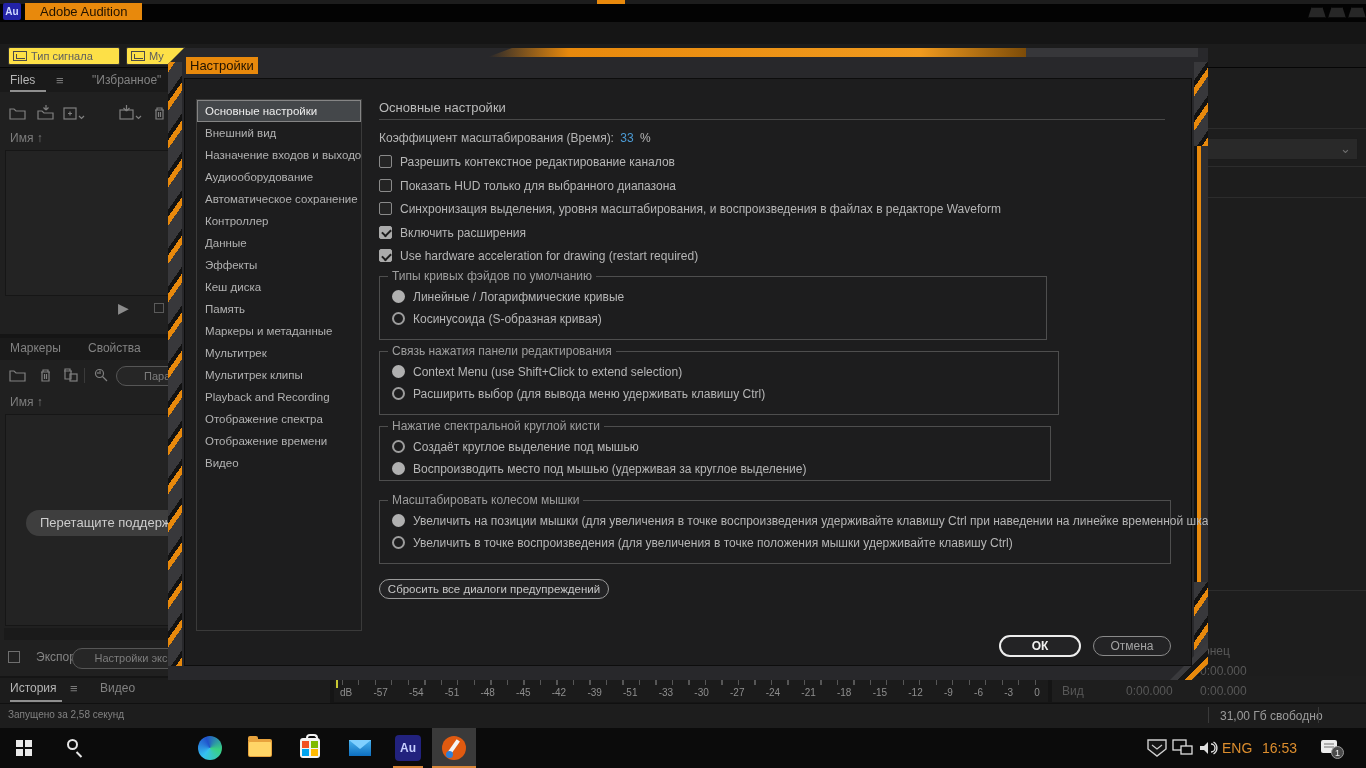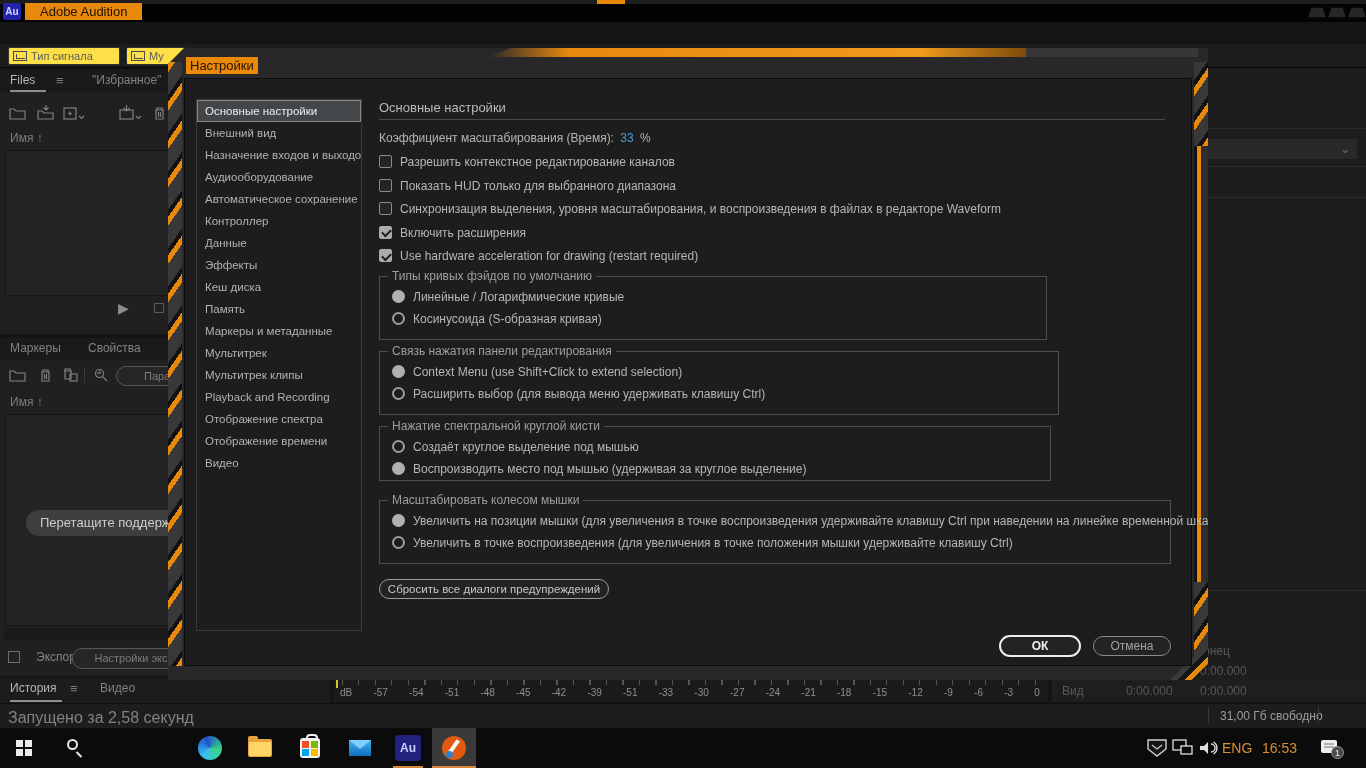--- a/index.html
+++ b/index.html
@@ -73,21 +73,21 @@
   .right-col { position:absolute; left:1200px; top:66px; width:166px; height:610px; background:#1d1d1d; z-index:1; }
   .rdiv { position:absolute; left:0; width:166px; height:1px; background:#2c2c2c; }
   .rdrop { position:absolute; left:6px; top:72px; width:152px; height:22px; background:#292929; border:1px solid #1c1c1c; }
   .rdrop .chev { position:absolute; right:6px; top:2px; color:#6f6f6f; font-size:13px; }
   .corner-panel { position:absolute; left:1052px; top:676px; width:314px; height:26px; background:#1e1e1e; z-index:1; }
   .timetext { position:absolute; color:#585858; font-size:12px; z-index:1; }
 
   
   .statusbar { position:absolute; left:0; top:703px; width:1366px; height:25px; background:#1d1d1d;
                border-top:1px solid #101010; z-index:3; }
-  .statusbar .lefttxt { position:absolute; left:8px; top:5px; color:#828282; font-size:16px; }
+  .statusbar .lefttxt { position:absolute; left:8px; top:5px; color:#828282; font-size:10px; }
   .statusbar .freetxt { position:absolute; left:1220px; top:5px; color:#9c9c9c; font-size:12px; }
   .statusbar .sep { position:absolute; top:3px; width:1px; height:16px; background:#3a3a3a; }
 
   
   .dialog { position:absolute; left:168px; top:48px; width:1040px; height:632px; z-index:50;
             background:#28282b; box-shadow:0 10px 40px rgba(0,0,0,.75);
             clip-path:polygon(16px 0,100% 0,100% calc(100% - 16px),calc(100% - 16px) 100%,0 100%,0 16px); }
   .dlg-edge-l { position:absolute; left:0; top:14px; width:14px; height:calc(100% - 28px);
                 background:repeating-linear-gradient(-55deg,#e8890c 0 5px,#121212 5px 9px,#38383b 9px 22px); }
   .dlg-edge-r { position:absolute; right:0; top:14px; width:14px; height:calc(100% - 28px);

